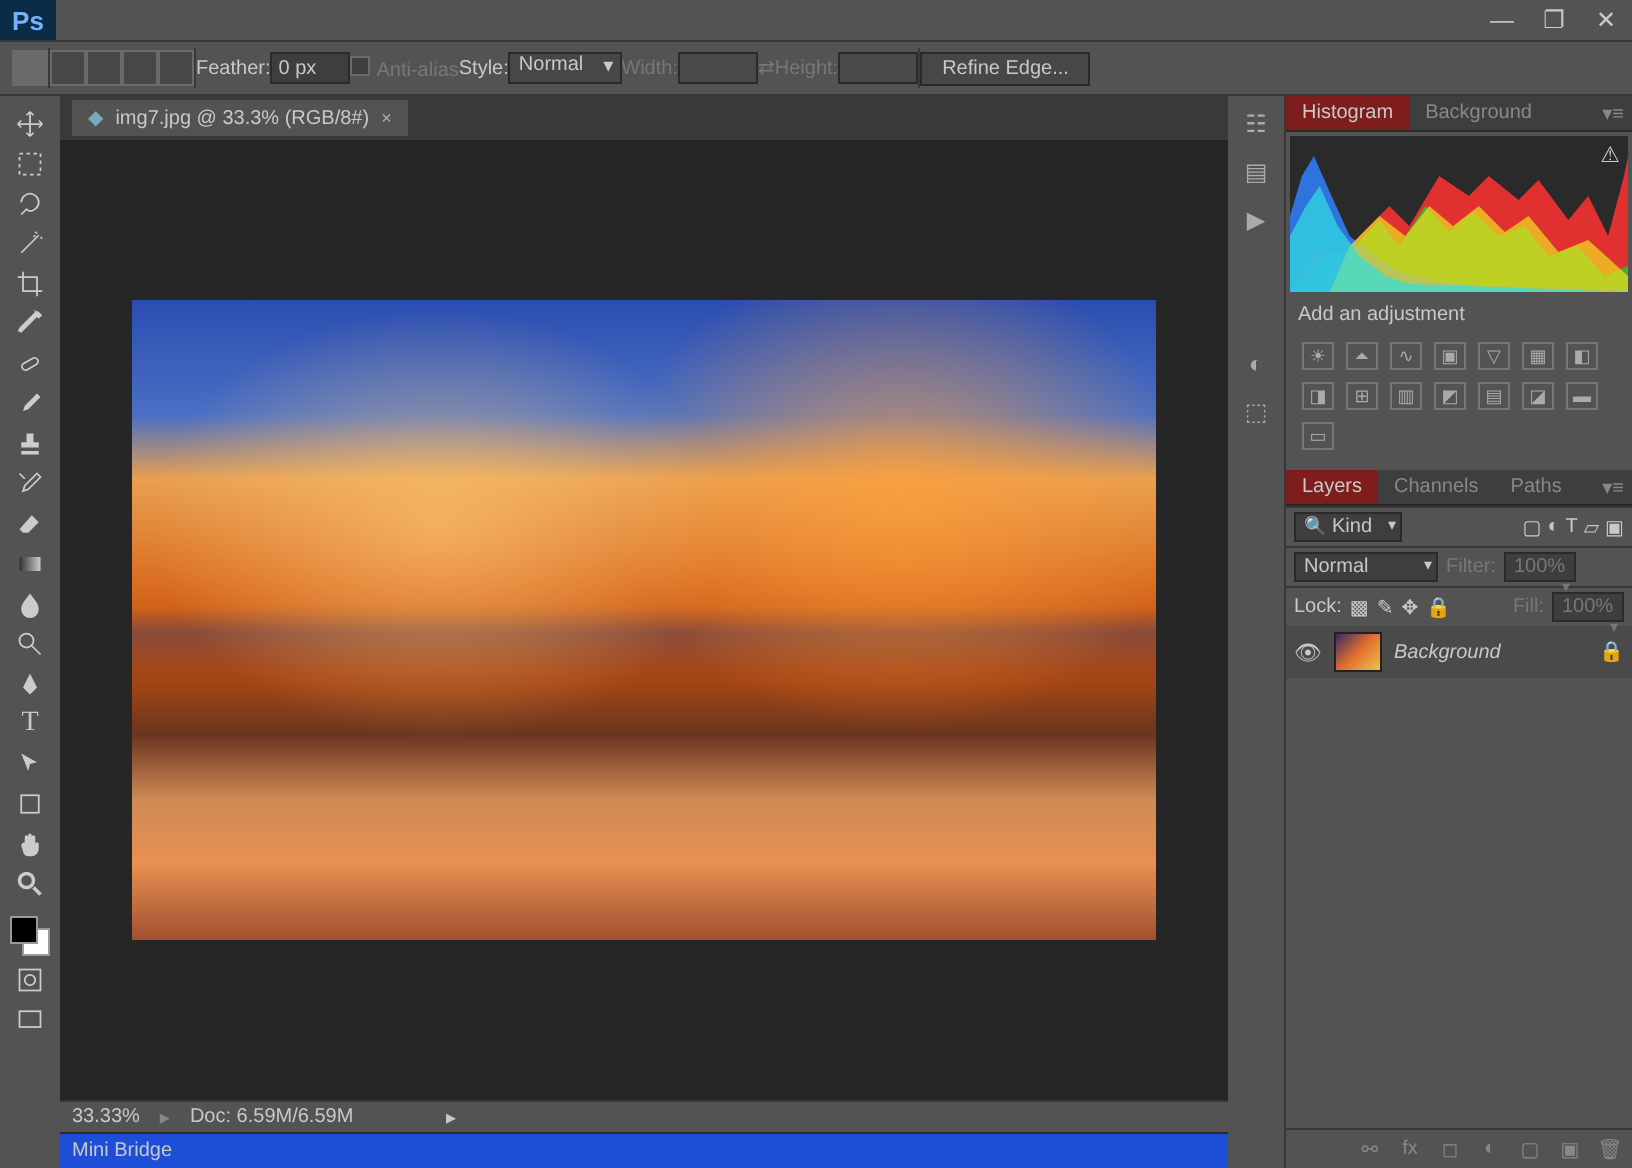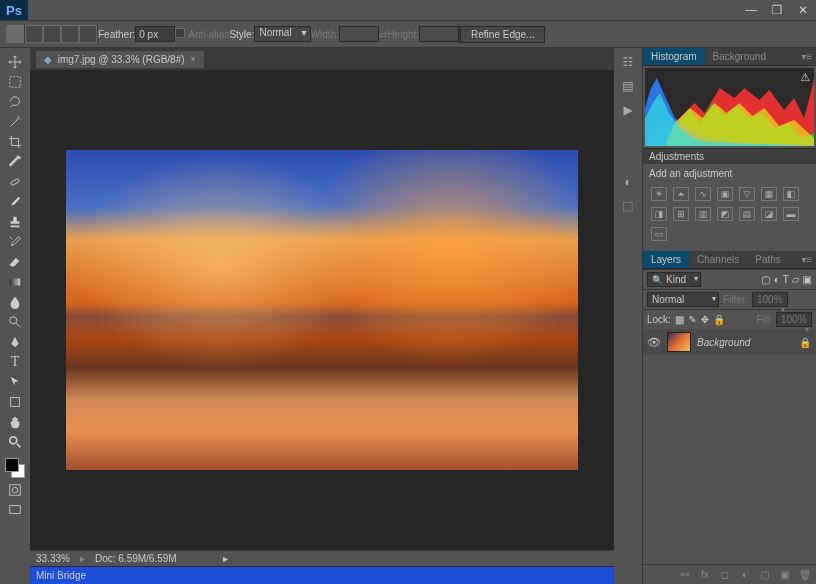--- a/index.html
+++ b/index.html
@@ -36,21 +36,21 @@
 radial-gradient(ellipse 240px 200px at 75% 30%,rgba(255,160,60,0.7),transparent 60%),
 linear-gradient(180deg,transparent 48%,rgba(80,60,90,0.5) 52%,transparent 60%);}
 .status { height:16px; background:#535353; border-top:1px solid #383838; display:flex; align-items:center; font-size:10px; padding:0 6px; gap:10px;}
 .status .sep{color:#888;}
 .status .arrow{margin-left:auto;margin-right:380px;}
 .minibridge { height:18px; background:#1d4ed8; border-top:1px solid #2a2a2a; display:flex; align-items:center; padding:0 6px; font-size:10px; gap:6px;}
 .sidecol { width:28px; background:#535353; display:flex; flex-direction:column; align-items:center; padding-top:6px; gap:8px;}
 .sidecol .ic{width:16px;height:16px;color:#aaa;font-size:12px;display:flex;align-items:center;justify-content:center;}
 .panels { width:174px; background:#535353; display:flex; flex-direction:column; border-left:1px solid #383838;}
 .ptabs { height:18px; background:#3e3e3e; display:flex; font-size:10px; border-bottom:1px solid #2a2a2a;}
-.ptab { padding:3px 8px; background:#0c4a6e; }
+.ptab { padding:3px 8px; background:#7f1d1d; }
 .ptab.off { background:#3e3e3e; color:#888;}
 .ptab.menu-ic{margin-left:auto;padding:3px 4px;}
 .histo { height:78px; background:#2a2a2a; position:relative; margin:2px;}
 .histo svg{width:100%;height:100%;}
 .histo .warn{position:absolute;top:3px;right:4px;font-size:11px;color:#ccc;}
 .adj-head { height:16px; background:#3e3e3e; font-size:10px; padding:2px 6px; border-top:1px solid #2a2a2a;}
 .adj-body { padding:4px 6px; font-size:10px;}
 .adj-icons { display:flex; flex-wrap:wrap; gap:6px; padding:4px 8px;}
 .adj-icons div{width:16px;height:14px;border:1px solid #777;display:flex;align-items:center;justify-content:center;font-size:9px;color:#aaa;}
 .layer-opts { height:20px; display:flex; align-items:center; padding:0 4px; gap:4px; font-size:10px; border-top:1px solid #383838;}
@@ -263,21 +263,20 @@
       <span class="warn">⚠</span>
       <svg viewBox="0 0 170 78" preserveAspectRatio="none">
         <path fill="#e03030" d="M0 78 L5 68 15 55 25 62 35 50 50 35 60 45 75 20 90 30 100 20 115 32 125 22 140 42 150 30 160 50 168 20 170 10 170 78 Z"></path>
         <path fill="#30c030" opacity="0.85" d="M0 78 L8 72 18 60 30 58 45 42 55 55 68 35 80 48 92 38 105 50 118 45 130 60 145 55 158 70 170 65 170 78 Z"></path>
         <path fill="#3080ff" opacity="0.85" d="M0 78 L0 40 6 20 12 10 20 28 30 50 42 60 55 68 70 72 85 74 100 75 170 77 170 78 Z"></path>
         <path fill="#f0e020" opacity="0.7" d="M20 78 L30 55 45 40 58 50 70 35 82 45 95 35 108 48 120 40 135 58 150 52 170 70 170 78 Z"></path>
         <path fill="#30e0e0" opacity="0.7" d="M0 78 L0 50 8 35 15 25 24 45 35 60 48 70 60 74 170 78 Z"></path>
       </svg>
     </div>
 
-    <div class="adj-head">Adjustments</div>
     <div class="adj-body">Add an adjustment</div>
     <div class="adj-icons">
       <div>☀</div>
       <div>⏶</div>
       <div>∿</div>
       <div>▣</div>
       <div>▽</div>
       <div>▦</div>
       <div>◧</div>
       <div>◨</div>

